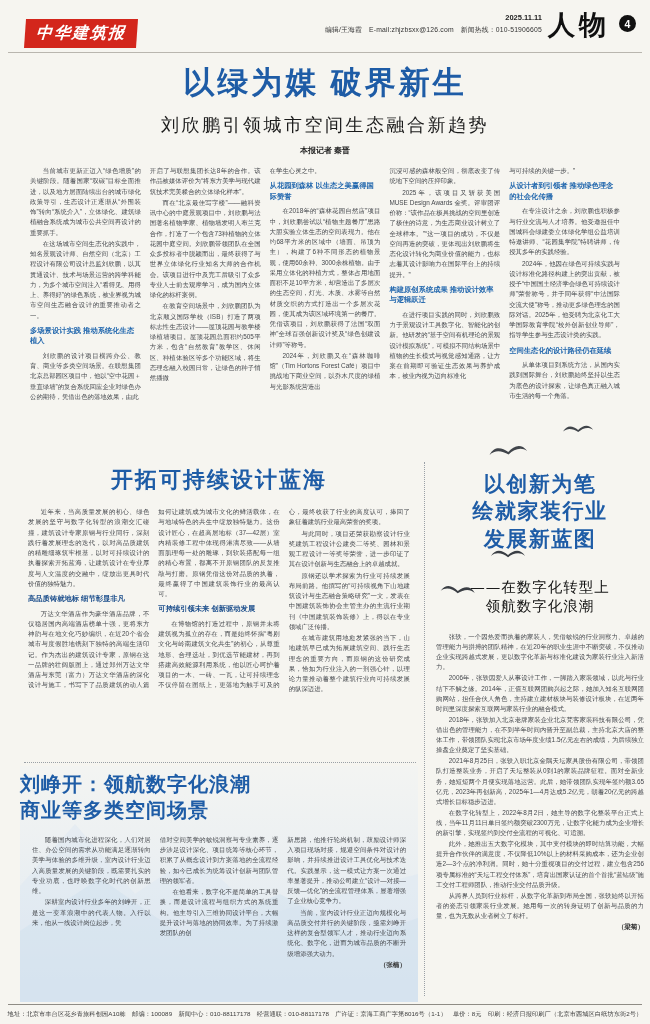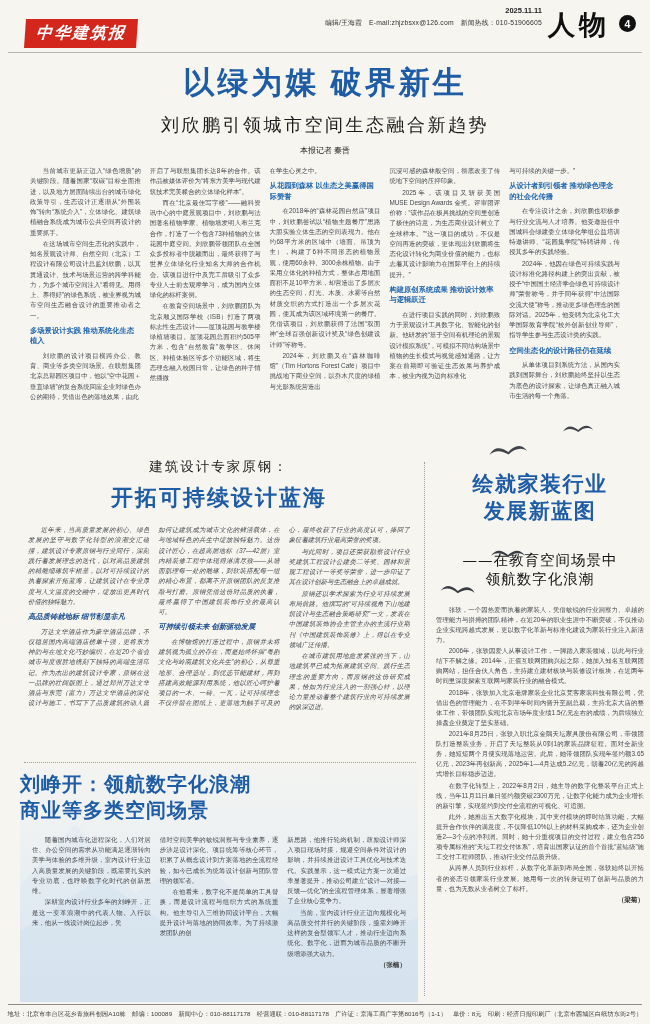--- a/index.html
+++ b/index.html
@@ -3,51 +3,51 @@
 <meta charset="utf-8">
 <style>
   html,body{margin:0;padding:0;background:#e8e6e0;}
   .page{position:relative;width:650px;height:1024px;margin:0 auto;background:#f6f5f0;
         overflow:hidden;font-family:"Liberation Sans",sans-serif;color:#2e3136;}
   
   .logo{position:absolute;left:25px;top:19px;width:112px;height:29px;background:#d3261c;
         color:#fff;display:flex;align-items:center;justify-content:center;
         font-family:"DejaVu Serif",serif;font-style:italic;font-weight:bold;
         font-size:16px;letter-spacing:2px;transform:skewX(-4deg);}
-  .header-meta{position:absolute;right:108px;top:6px;text-align:right;}
+  .header-meta{position:absolute;right:108px;top:13px;text-align:right;}
   .hdr-date{font-size:7.5px;font-weight:bold;color:#222;}
   .hdr-line{font-size:6.8px;color:#333;margin-top:3px;letter-spacing:.2px;}
   .section-title{position:absolute;right:40px;top:7px;font-size:27px;font-weight:bold;
         color:#101010;letter-spacing:4px;}
   .page-num{position:absolute;right:14px;top:15px;width:17px;height:17px;border-radius:50%;
         background:#111;color:#fff;font-size:10.5px;font-weight:bold;display:flex;
         align-items:center;justify-content:center;}
   .header-rule{position:absolute;top:52px;left:8px;right:8px;border-top:1px solid #b9b6af;}
   
   .a1{position:absolute;top:62px;left:0;right:0;}
   .a1-headline{text-align:center;font-size:31px;font-weight:bold;color:#1e5ca6;letter-spacing:3px;}
   .a1-sub{text-align:center;font-size:18px;color:#1b1b1b;margin-top:9px;
         font-family:"DejaVu Serif",serif;letter-spacing:2.5px;}
-  .a1-byline{text-align:center;font-size:8px;font-weight:normal;color:#222;margin-top:8px;}
+  .a1-byline{text-align:center;font-size:8px;font-weight:bold;color:#222;margin-top:8px;}
   .a1-cols{display:flex;gap:9px;margin:10px 30px 0;height:300px;overflow:hidden;}
   .tcol{flex:1;overflow:hidden;}
   
   .col-p{font-size:6.4px;line-height:1.6;text-align:justify;color:#45484d;margin:0 0 1px;
         text-indent:2em;}
   .col-p.noindent{text-indent:0;}
   .col-subhead{font-size:7.3px;font-weight:bold;color:#2368ae;text-align:left;
         margin:5px 0 4px;line-height:1.45;}
   .col-attr{font-size:6.6px;text-align:right;font-weight:bold;color:#333;margin:2px 0 0;}
   
   .a2{position:absolute;left:28px;top:458px;width:382px;}
   .a2-kicker{text-align:center;font-size:13.5px;font-family:"DejaVu Serif",serif;
         color:#1d1d1d;letter-spacing:2px;}
   .a2-headline{text-align:center;font-size:22px;font-weight:bold;color:#1e5ca6;
         letter-spacing:2px;line-height:1.32;margin-top:7px;}
-  .a2-cols{display:flex;gap:9px;margin-top:13px;height:185px;overflow:hidden;font-style:italic;}
+  .a2-cols{display:flex;gap:9px;margin-top:13px;height:185px;overflow:hidden;}
   .a2 .col-subhead{color:#1d4f8c;}
   
   .v-divider{position:absolute;left:424px;top:462px;height:534px;border-left:1px dotted #9aa0a6;}
   .h-divider{position:absolute;left:24px;top:762px;width:392px;border-top:1px dotted #9aa0a6;}
   
   .a4{position:absolute;left:20px;top:766px;width:398px;height:236px;
         background:linear-gradient(180deg,rgba(235,242,248,.25) 0%,rgba(223,233,243,.6) 55%,rgba(214,227,240,.8) 100%);}
   .a4-art{position:absolute;inset:0;z-index:0;}
   .a4-headline{position:relative;z-index:1;text-align:left;font-size:20px;font-weight:bold;
         color:#1e5ca6;letter-spacing:1px;line-height:1.32;margin-top:5px;}
@@ -114,21 +114,20 @@
           <div class="col-subhead">从设计者到引领者 推动绿色理念的社会化传播</div>
           <p class="col-p">在专注设计之余，刘欣鹏也积极参与行业交流与人才培养。他受邀担任中国城科会绿建委立体绿化学组公益培训特邀讲师、“花园集学院”特聘讲师，传授其多年的实践经验。</p>
           <p class="col-p">2024年，他因在绿色可持续实践与设计标准化路径构建上的突出贡献，被授予“中国国土经济学会绿色可持续设计师”荣誉称号，并于同年获得“中法国际交流大使”称号，推动更多绿色理念的国际对话。2025年，他受聘为北京化工大学国际教育学院“校外创新创业导师”，指导学生参与生态设计类的实践。</p>
           <div class="col-subhead">空间生态化的设计路径仍在延续</div>
           <p class="col-p">从单体项目到系统方法，从国内实践到国际舞台，刘欣鹏始终坚持以生态为底色的设计探索，让绿色真正融入城市生活的每一个角落。</p>
         </div>
     </div>
   </div>
 
   <div class="a2">
-    <div class="a2-kicker">建筑设计专家原钢：</div>
     <div class="a2-headline">
       <div>开拓可持续设计蓝海</div>
     </div>
     <div class="a2-cols">
       <div class="tcol">
           <p class="col-p">近年来，当高质量发展的初心、绿色发展的坚守与数字化转型的浪潮交汇碰撞，建筑设计专家原钢与行业同行，深刻践行着发展理念的迭代，以对高品质建筑的精雕细琢筑牢根基，以对可持续设计的执着探索开拓蓝海，让建筑设计在专业厚度与人文温度的交融中，绽放出更具时代价值的独特魅力。</p>
           <div class="col-subhead">高品质铸就地标 细节彰显非凡</div>
           <p class="col-p">万达文华酒店作为豪华酒店品牌，不仅稳居国内高端酒店榜单十强，更将东方神韵与在地文化巧妙编织，在近20个省会城市与度假胜地镌刻下独特的高端生活印记。作为杰出的建筑设计专家，原钢在这一品牌的壮阔版图上，通过郑州万达文华酒店与东莞（富力）万达文华酒店的深化设计与施工，书写下了品质建筑的动人篇章。</p>
         </div>
       <div class="tcol">
@@ -189,25 +188,26 @@
       <svg viewBox="0 0 40 14" aria-hidden="true">
           <path d="M1 11 C7 2 14 5 20 10 C26 5 33 2 39 11 C33 6 26 8 20 12.5 C14 8 7 6 1 11 Z" fill="#3a3e44"></path>
         </svg>
     </span>
     <span class="bird" style="left:4px;top:162px;width:36px;transform:rotate(4deg);">
       <svg viewBox="0 0 40 14" aria-hidden="true">
           <path d="M1 11 C7 2 14 5 20 10 C26 5 33 2 39 11 C33 6 26 8 20 12.5 C14 8 7 6 1 11 Z" fill="#3a3e44"></path>
         </svg>
     </span>
     <div class="a3-headline">
+      <div>以创新为笔</div>
       <div>绘就家装行业</div>
       <div>发展新蓝图</div>
     </div>
     <div class="a3-subtitle">
-      <div>——在教育空间场景中</div>
+      <div>——在数字化转型上</div>
       <div>领航数字化浪潮</div>
     </div>
     <div class="a3-body">
         <p class="col-p">张轶，一个因热爱而执着的家装人，凭借敏锐的行业洞察力、卓越的管理能力与拼搏的团队精神，在近20年的职业生涯中不断突破，不仅推动企业实现跨越式发展，更以数字化革新与标准化建设为家装行业注入新活力。</p>
         <p class="col-p">2006年，张轶因爱人从事设计工作，一脚踏入家装领域，以此与行业结下不解之缘。2014年，正值互联网团购兴起之际，她加入知名互联网团购网站，担任合伙人角色，主持建立建材板块与装修设计板块，在近两年时间里深度探索互联网与家装行业的融合模式。</p>
         <p class="col-p">2018年，张轶加入北京老牌家装企业北京梵客家装科技有限公司，凭借出色的管理能力，在不到半年时间内晋升至副总裁，主持北京大店的整体工作，带领团队实现北京市场年度业绩1.5亿元左右的成绩，为后续独立操盘企业奠定了坚实基础。</p>
         <p class="col-p">2021年8月25日，张轶入职北京金隅天坛家具股份有限公司，带领团队打造整装业务，开启了天坛整装从0到1的家装品牌征程。面对全新业务，她短短两个月便实现落地运营。此后，她带领团队实现年签约额3.65亿元，2023年再创新高，2025年1—4月达成5.2亿元，朝着20亿元的跨越式增长目标稳步迈进。</p>
         <p class="col-p">在数字化转型上，2022年8月2日，她主导的数字化整装平台正式上线，当年11月11日单日签约额突破2300万元，让数字化能力成为企业增长的新引擎，实现签约到交付全流程的可视化、可追溯。</p>
         <p class="col-p">此外，她推出五大数字化模块，其中支付模块的即时结算功能，大幅提升合作伙伴的满意度，不仅降低10%以上的材料采购成本，还为企业创造2—3个点的净利润。同时，她十分重视项目的交付过程，建立包含256项专属标准的“天坛工程交付体系”，培育出国家认证的首个首批“蓝钻级”施工交付工程师团队，推动行业交付品质升级。</p>
         <p class="col-p">从跨界人员到行业标杆，从数字化革新到布局全国，张轶始终以开拓者的姿态引领家装行业发展。她用每一次的转身证明了创新与品质的力量，也为无数从业者树立了标杆。</p>

